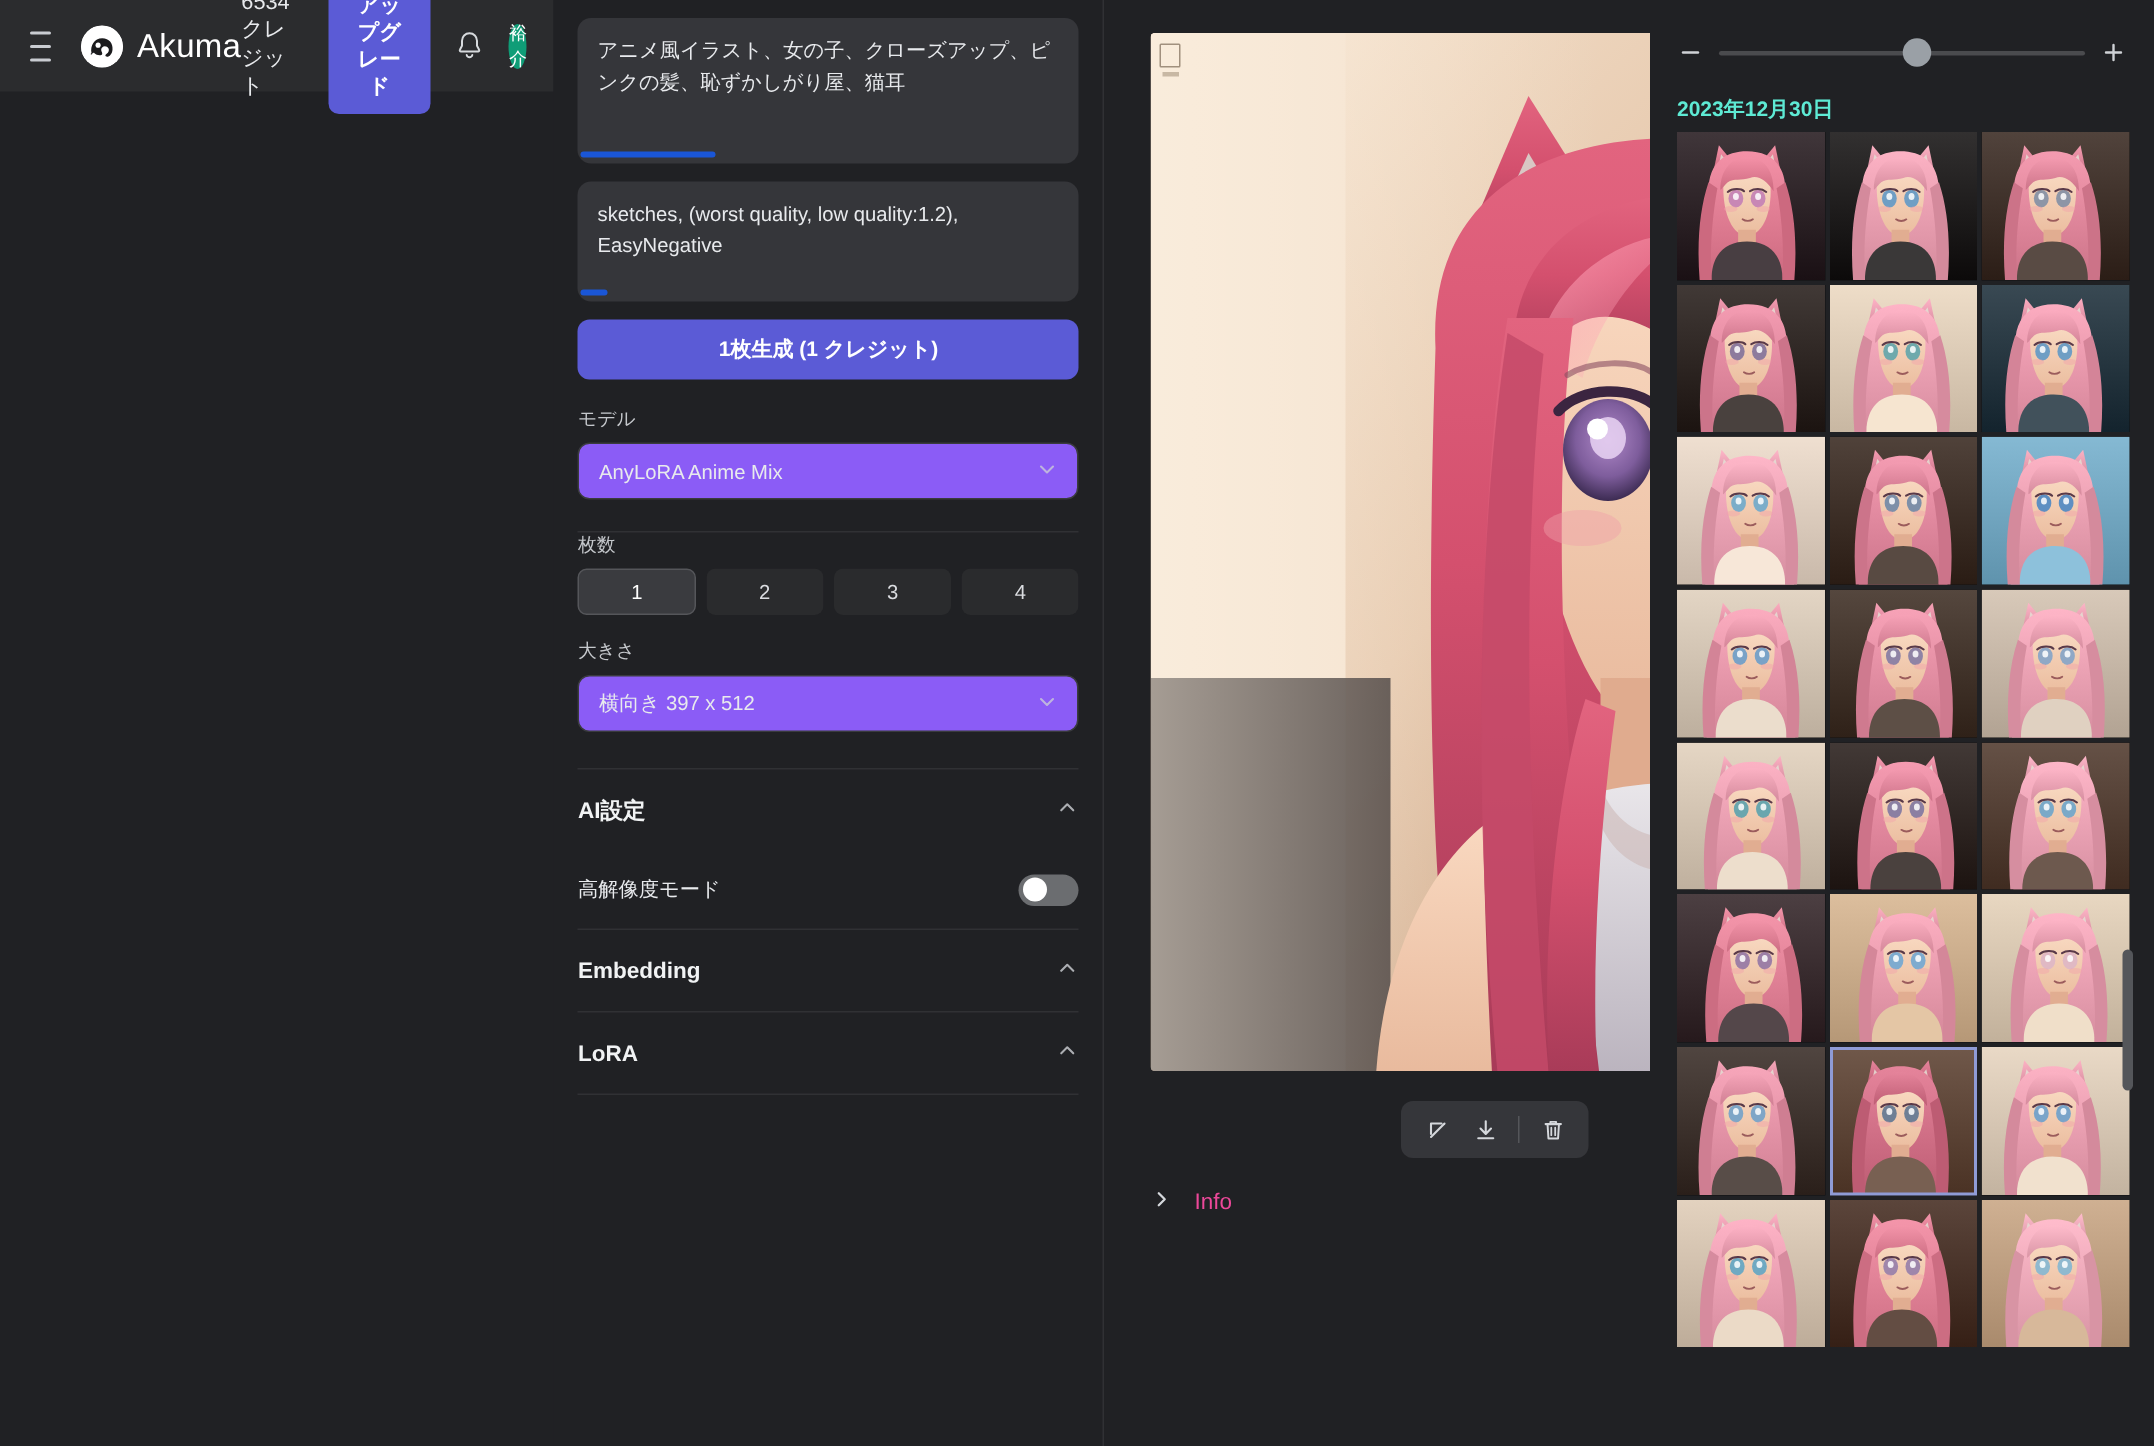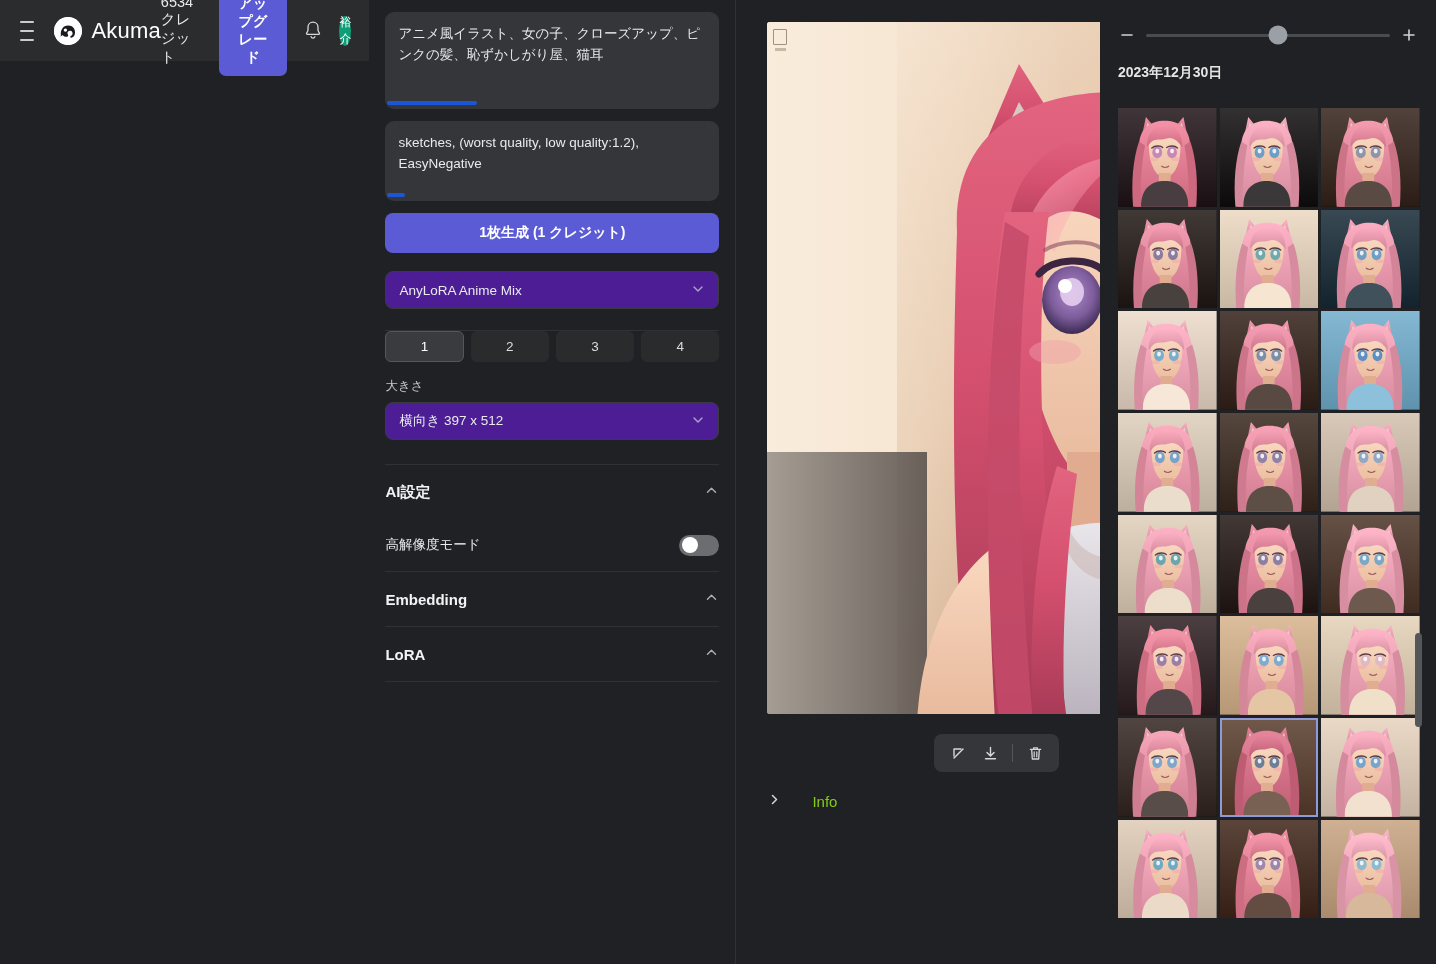--- a/index.html
+++ b/index.html
@@ -66,21 +66,21 @@
   .ta.negative { height: 80px; }
   .ta-bar { position: absolute; left: 2px; bottom: 4px; height: 4px; background: #1a56d6; border-radius: 2px; }
 
   .gen-btn {
     width: 100%; background: #5b5bd6; color: #fff; border: none; border-radius: 8px;
     padding: 11px 0; font-size: 14px; font-weight: 700; cursor: pointer;
     font-family: inherit; margin-bottom: 18px;
   }
   .field-label { font-size: 12.5px; color: #c5c8cc; margin-bottom: 7px; }
   .select {
-    width: 100%; background: #4c1d95; border: 1px solid #3a3b3e; border-radius: 8px;
+    width: 100%; background: #8b5cf6; border: 1px solid #3a3b3e; border-radius: 8px;
     height: 38px; display: flex; align-items: center; padding: 18px 13px;
     font-size: 13.5px; color: #e8eaed; cursor: pointer; position: relative;
   }
   .select .caret { margin-left: auto; opacity: .75; }
 
   .section-head {
     display: flex; align-items: center; height: 54px; cursor: pointer;
     font-size: 15px; font-weight: 700; color: #f1f3f4;
   }
   .section-head .chev { margin-left: auto; opacity: .8; }
@@ -126,37 +126,37 @@
     background: #35363a; border-radius: 8px; height: 38px;
     display: flex; align-items: center; gap: 2px; padding: 0 9px;
   }
   .tool-btn {
     width: 30px; height: 30px; display: flex; align-items: center; justify-content: center;
     cursor: pointer; border-radius: 5px;
   }
   .tool-sep { width: 1px; height: 18px; background: #55565a; margin: 0 5px; }
   .info-row {
     position: absolute; left: 31px; top: 792px;
-    display: flex; align-items: center; gap: 30px; cursor: pointer;
-    font-size: 15px; color: #84cc16;
+    display: flex; align-items: center; gap: 14px; cursor: pointer;
+    font-size: 15px; color: #ec4899;
   }
 
   
   .rail {
     width: 336px; flex: 0 0 336px; background: #202124; position: relative;
     padding-top: 12px; overflow: hidden;
   }
   .zoom-row { display: flex; align-items: center; gap: 10px; padding: 0 18px; height: 46px; }
   .zoom-icon { width: 18px; height: 18px; display:flex; align-items:center; justify-content:center; cursor: pointer; }
   .zoom-track { flex: 1; height: 3px; background: #4a4b4e; border-radius: 2px; position: relative; cursor: pointer; }
   .zoom-knob {
     position: absolute; top: 50%; left: 54%; transform: translate(-50%,-50%);
     width: 19px; height: 19px; border-radius: 50%; background: #9aa0a6;
   }
-  .date-head { padding: 6px 18px 26px 18px; font-size: 14px; font-weight: 700; color: #e5e5e5; }
+  .date-head { padding: 6px 18px 6px 18px; font-size: 14px; font-weight: 700; color: #5eead4; }
   .thumb-grid {
     padding: 0 16px 0 18px; display: grid; grid-template-columns: repeat(3, 1fr);
     gap: 3px; position: relative;
   }
   .thumb {
     width: 100%; aspect-ratio: 1 / 1; overflow: hidden; cursor: pointer;
     position: relative; background: #111;
   }
   .thumb.selected { outline: 2px solid #8f9bd6; outline-offset: -2px; }
   .rail-scroll {
@@ -207,31 +207,33 @@
         <div class="ta-bar" id="prompt-bar" style="width: 90px; background: rgb(26, 86, 214);"></div>
       </div>
 
       <div class="ta-wrap">
         <textarea class="ta negative" placeholder="ネガティブプロンプトを入力" style="">sketches, (worst quality, low quality:1.2), EasyNegative</textarea>
         <div class="ta-bar" id="neg-bar" style="width: 18px; background: rgb(26, 86, 214);"></div>
       </div>
 
       <button class="gen-btn">1枚生成 (1 クレジット)</button>
 
+      <div class="field-label">モデル</div>
       <div class="select">
         <span>AnyLoRA Anime Mix</span>
         <span class="caret">
           <svg width="14" height="14" viewBox="0 0 14 14" aria-hidden="true">
               <path d="M3 5l4 4 4-4" stroke="#cfd2d6" stroke-width="1.4" fill="none" stroke-linecap="round" stroke-linejoin="round"></path>
             </svg>
         </span>
       </div>
 
       <div class="section-divider" style="margin-top:21px"></div>
 
+      <div class="field-label">枚数</div>
       <div class="seg-group" id="count-group">
           <div class="seg active">1</div>
           <div class="seg">2</div>
           <div class="seg">3</div>
           <div class="seg">4</div>
         </div>
 
       <div class="field-label">大きさ</div>
       <div class="select">
         <span>横向き 397 x 512</span>

